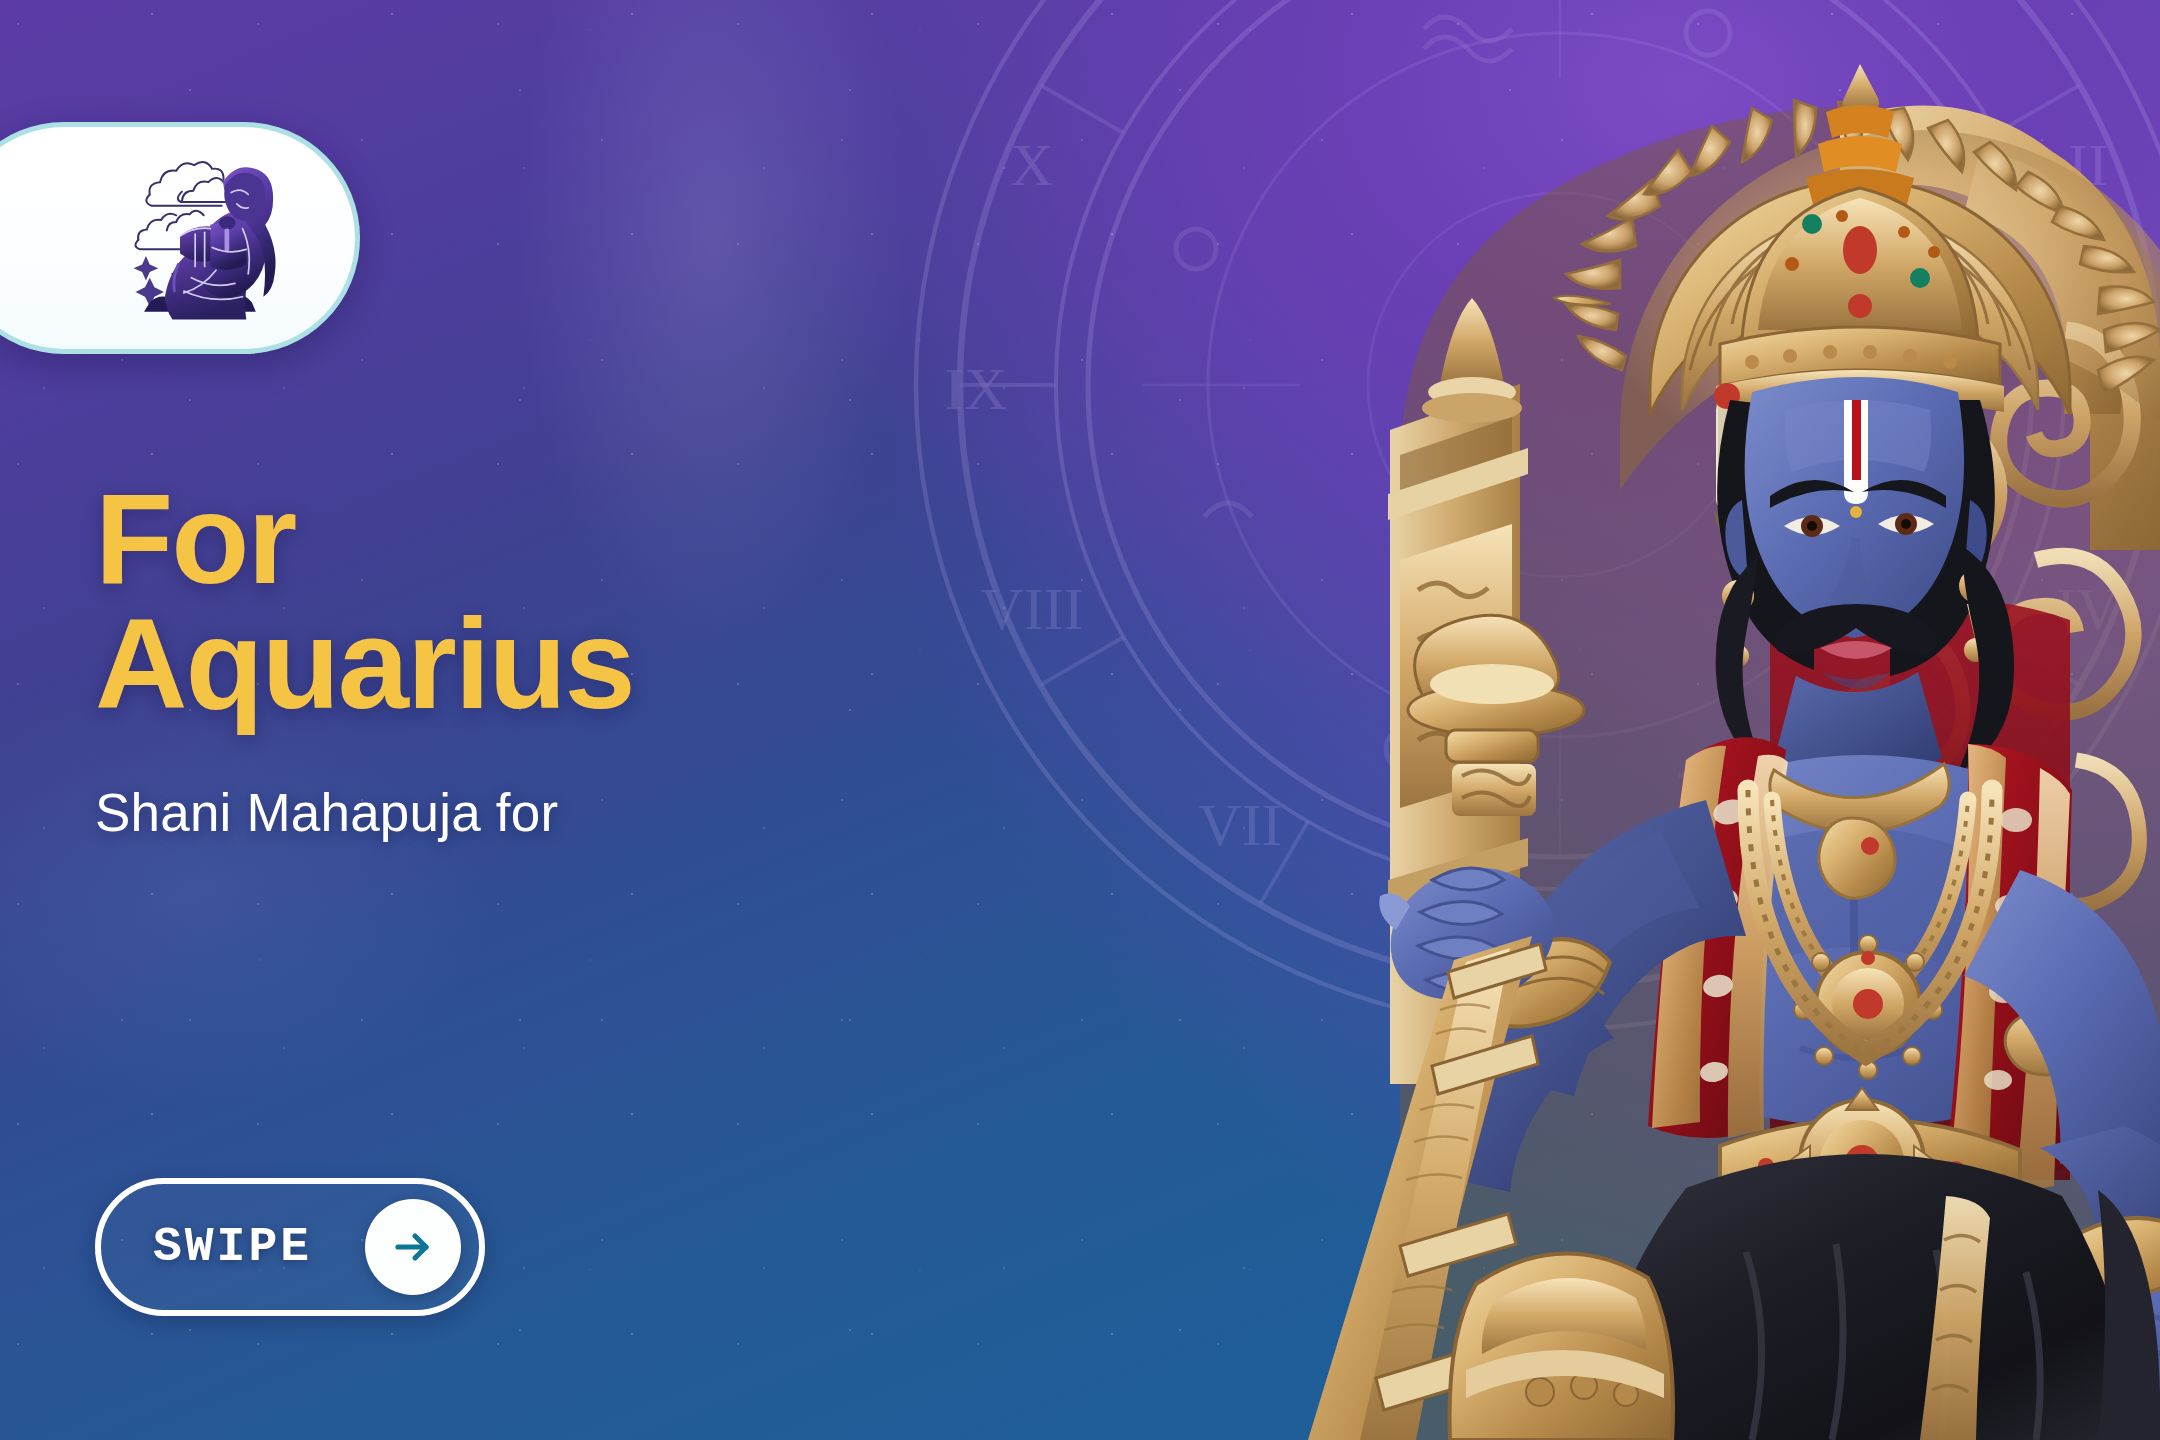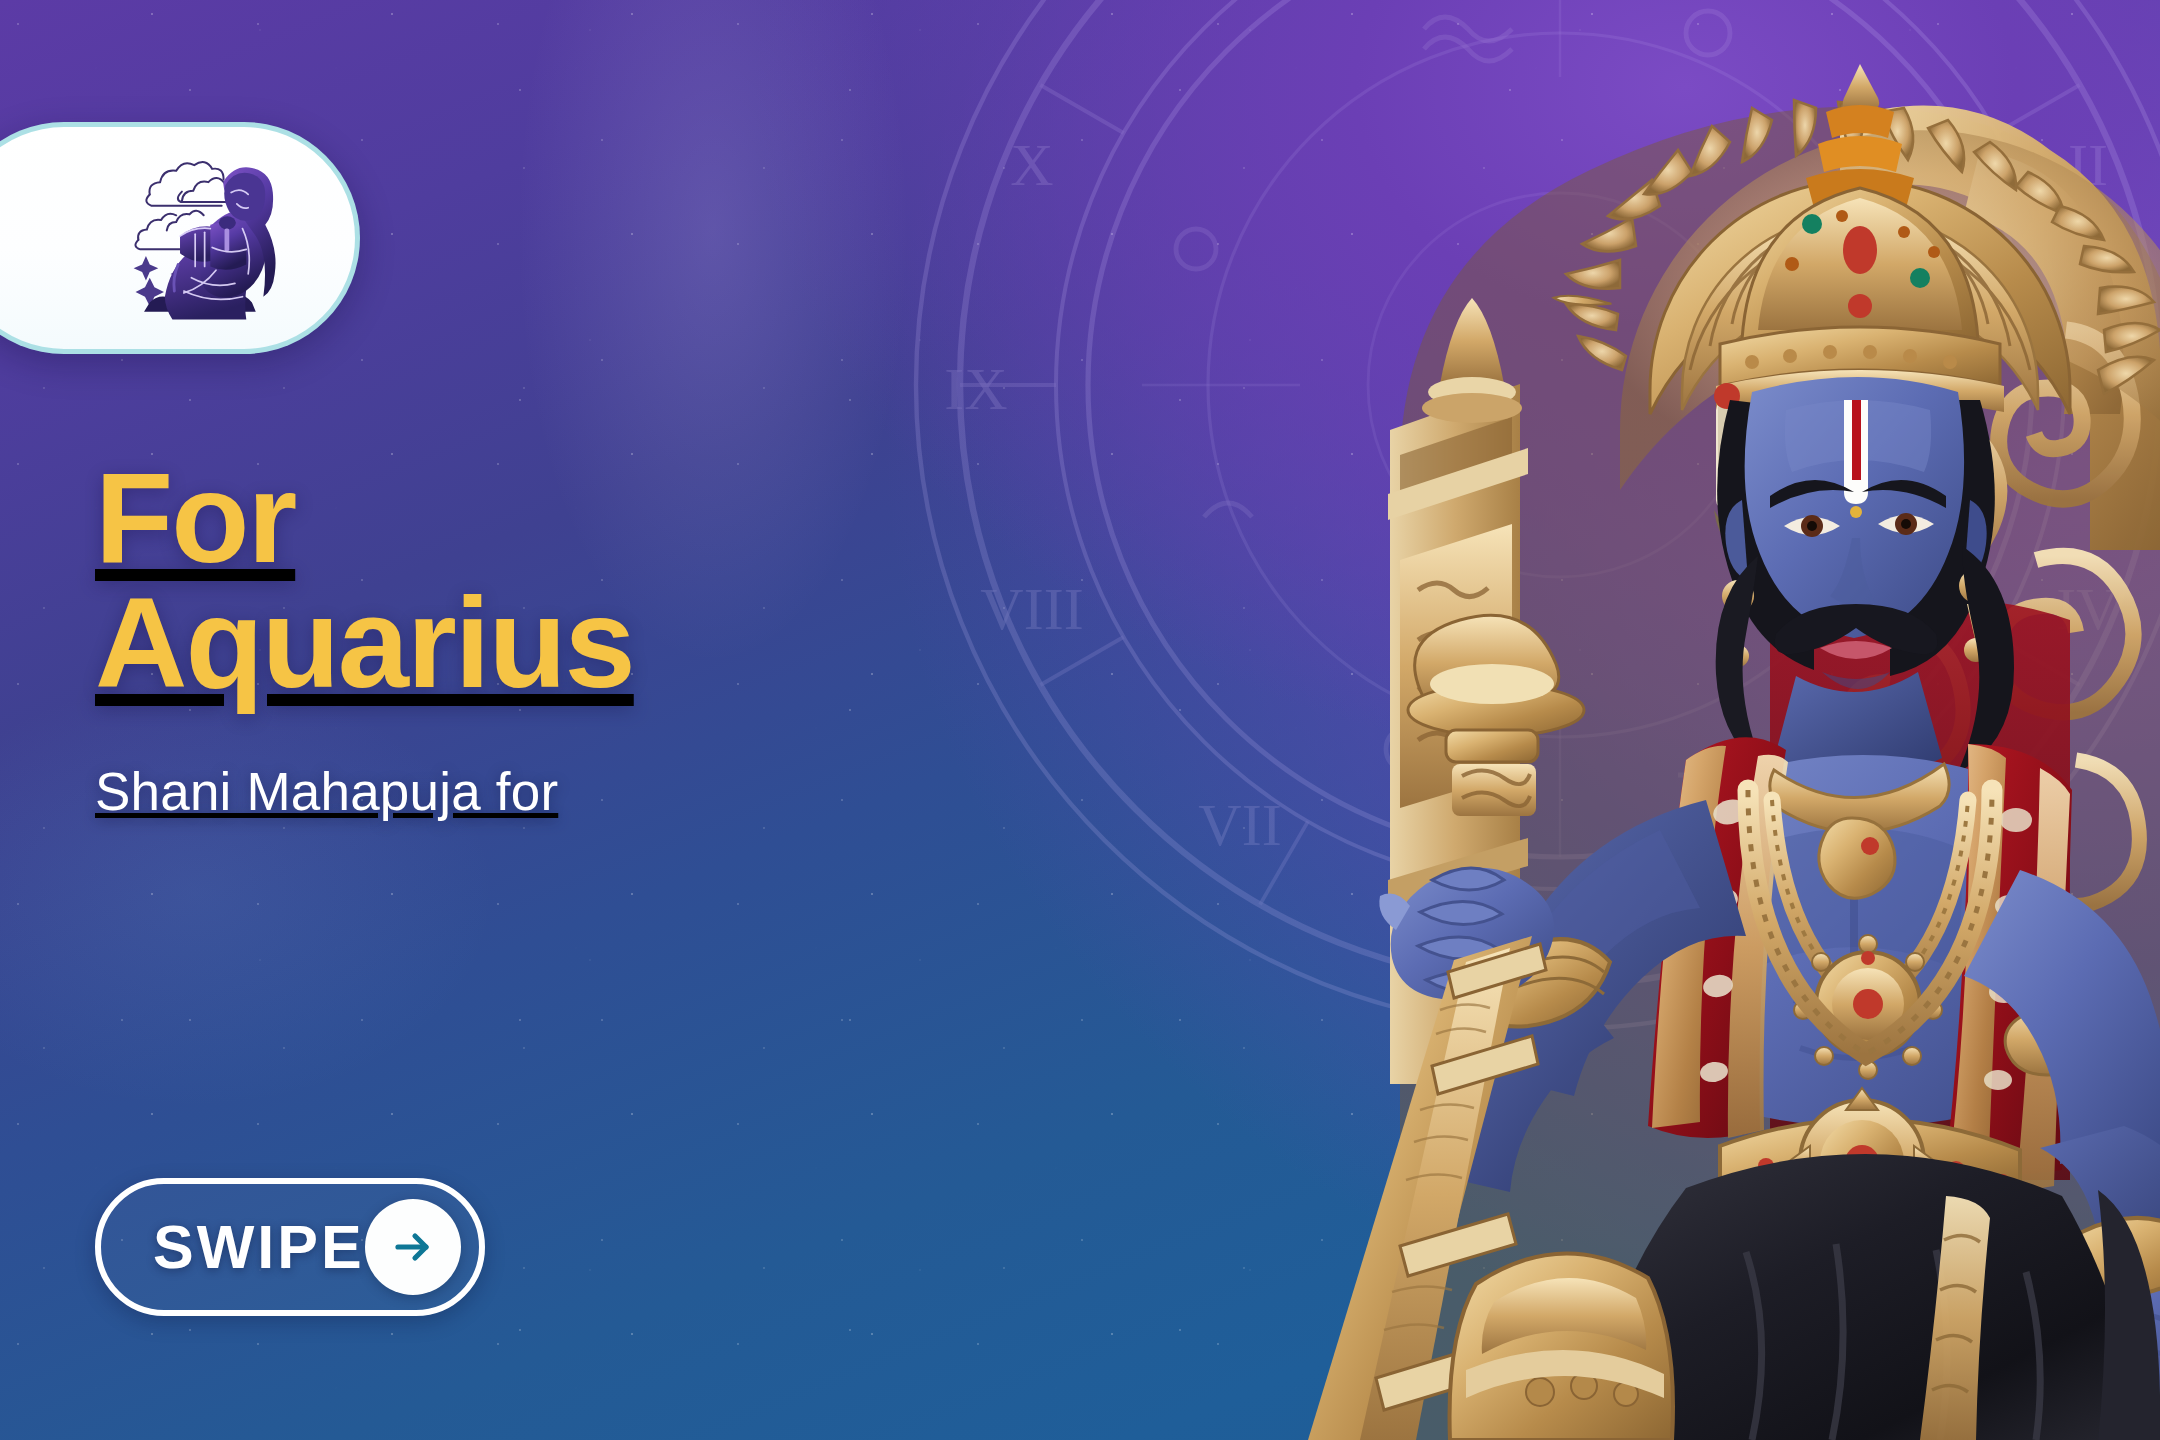--- a/index.html
+++ b/index.html
@@ -56,21 +56,21 @@
     background:linear-gradient(180deg,#ffffff 0%,#fdfeff 55%,#f4fbfd 100%);
     border-radius:116px;
     border:5px solid rgba(168,222,228,.95);
     box-shadow:0 10px 34px rgba(20,10,60,.30);
     display:flex; align-items:center; justify-content:flex-end;
     padding-right:44px;
   }
   .badge-art { width:190px; height:178px; }
 
   
-  .copy { position:absolute; left:95px; top:455px; width:870px;text-decoration:underline; }
+  .copy { position:absolute; left:95px; top:476px; width:870px; }
   .title {
     color:#f6c445; font-weight:700; font-size:128px; line-height:.98;
     letter-spacing:-2px;
     text-shadow:0 4px 18px rgba(16,10,60,.32);
   }
   .subtitle {
     margin-top:52px; color:#ffffff; font-weight:400;
     font-size:53px; line-height:1.30; letter-spacing:.2px;
     text-shadow:0 3px 14px rgba(10,12,50,.38);
     max-width:640px;
@@ -79,22 +79,23 @@
   
   .swipe {
     position:absolute; left:95px; top:1178px; width:390px; height:138px;
     border:6px solid #ffffff; border-radius:72px;
     display:flex; align-items:center; justify-content:space-between;
     padding:0 18px 0 52px;
     background:rgba(255,255,255,.03);
     box-shadow:0 6px 20px rgba(8,12,45,.25);
   }
   .swipe-label {
-    color:#ffffff; font-size:61px; font-weight:700; letter-spacing:3px;
+    color:#ffffff; font-size:48px; font-weight:700; letter-spacing:3px;
     text-shadow:0 2px 10px rgba(10,14,50,.4);
+    font-family:Liberation Mono, monospace;
   }
   .swipe-circle {
     width:96px; height:96px; border-radius:50%;
     background:#fdfefe; display:flex; align-items:center; justify-content:center;
     box-shadow:0 3px 12px rgba(5,15,40,.25);
   }
 
   
   .deity { position:absolute; right:0; top:0; width:1320px; height:1440px; }
 </style>

